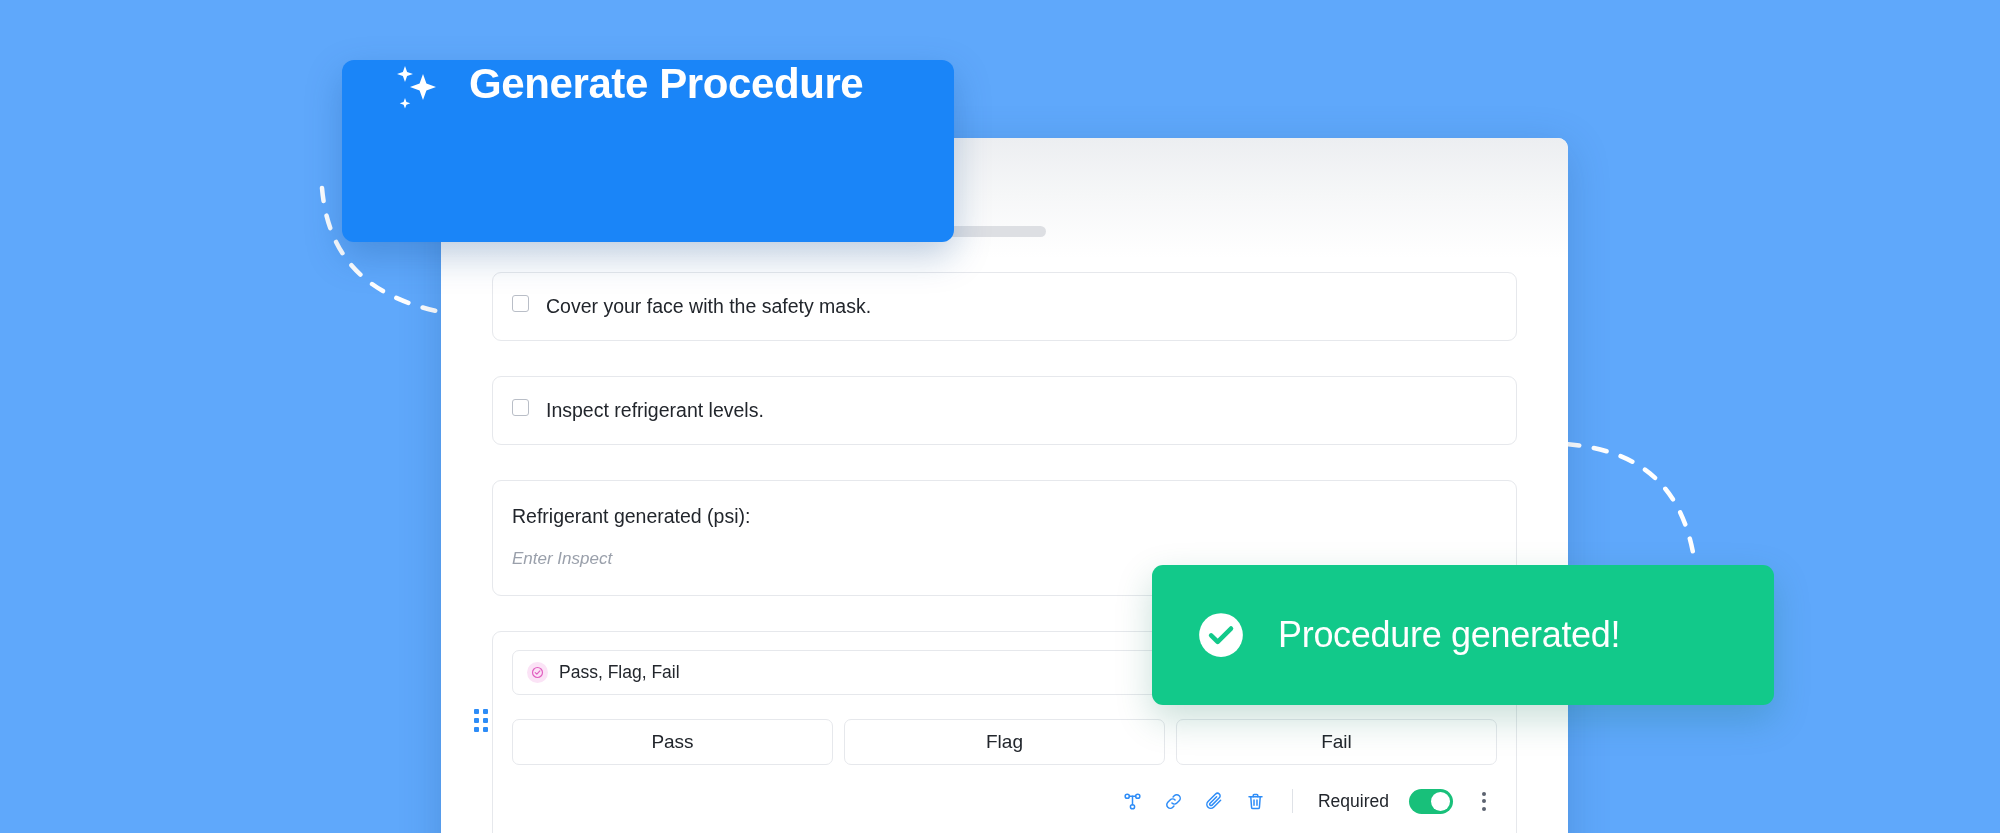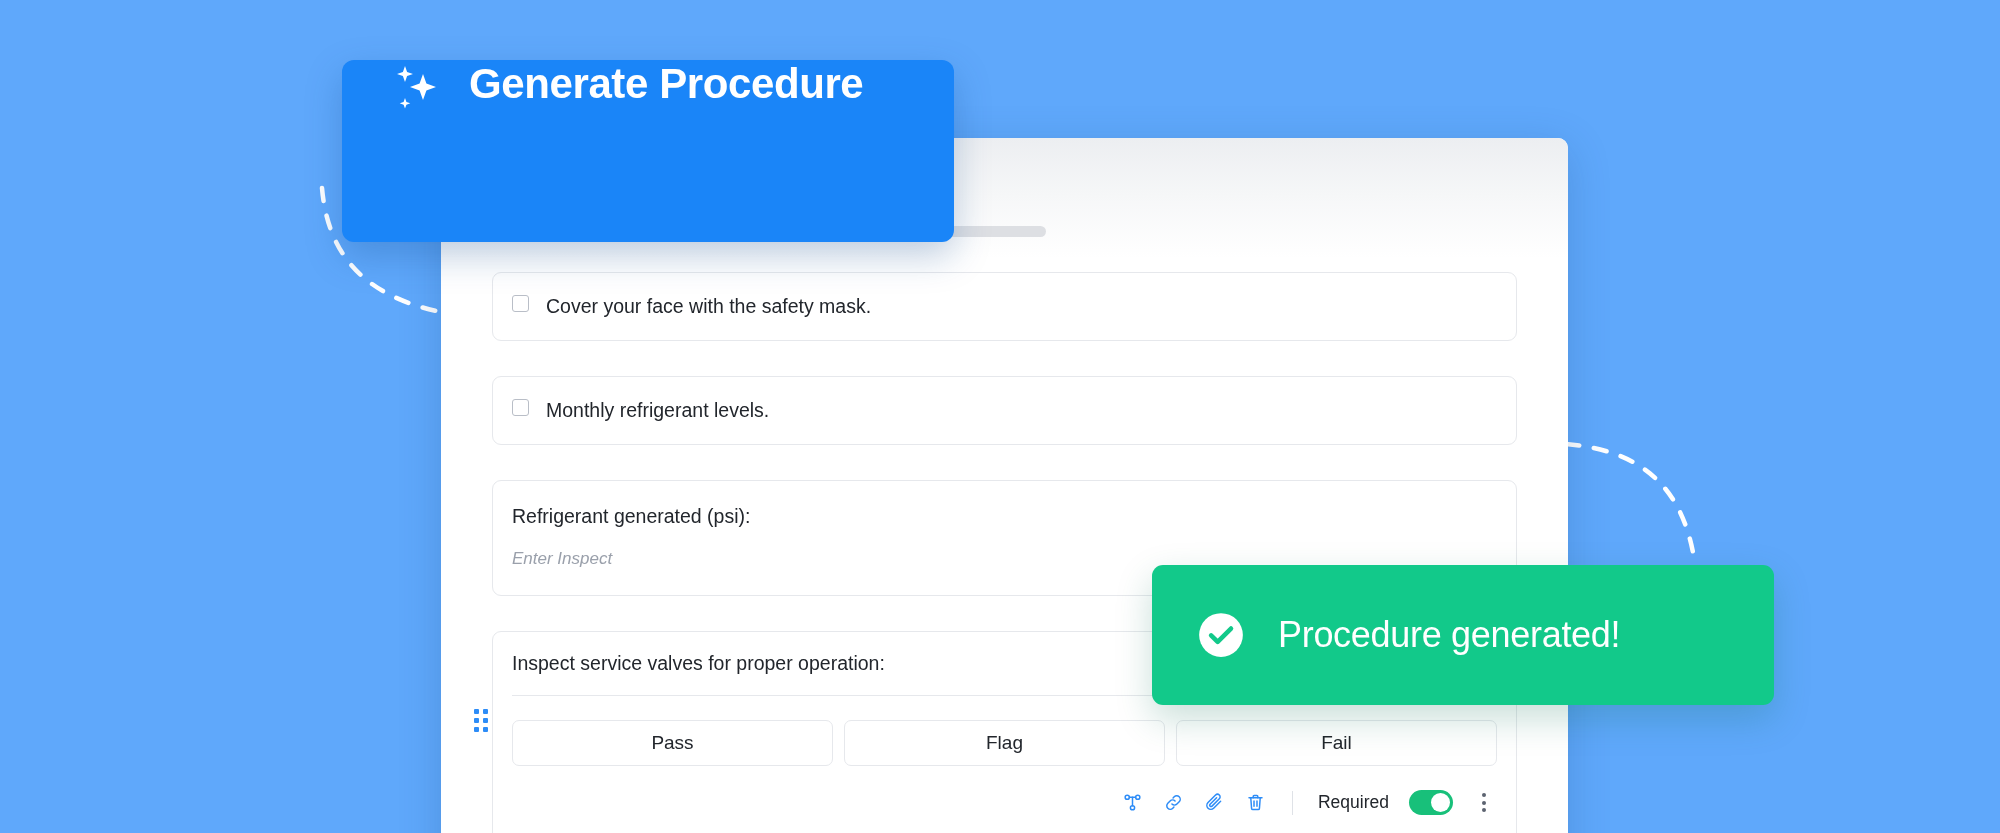--- a/index.html
+++ b/index.html
@@ -322,32 +322,31 @@
     <div class="step">
       <div class="step-checkbox-row">
         <span class="cb"></span>
         <span class="step-label">Cover your face with the safety mask.</span>
       </div>
     </div>
 
     <div class="step">
       <div class="step-checkbox-row">
         <span class="cb"></span>
-        <span class="step-label">Monthly refrigerant levels.</span>
+        <span class="step-label">Inspect refrigerant levels.</span>
       </div>
     </div>
 
     <div class="step step-number">
       <div class="field-label">Refrigerant generated (psi):</div>
       <div class="field-placeholder">Enter Inspect</div>
     </div>
 
     <div class="step-choice">
       <div class="choice-head">
-        <div class="choice-question">Inspect service valves for proper operation:</div>
 
         <div class="type-pill">
           <span class="type-pill-badge">
             <svg width="13" height="13" viewBox="0 0 24 24" fill="none">
               <circle cx="12" cy="12" r="9.2" stroke="#e15fc0" stroke-width="2.2"></circle>
               <path d="M7.8 12.2 L10.8 15.1 L16.4 8.9" stroke="#e15fc0" stroke-width="2.2" stroke-linecap="round" stroke-linejoin="round"></path>
             </svg>
           </span>
           <span class="type-pill-label">Pass, Flag, Fail</span>
         </div>

